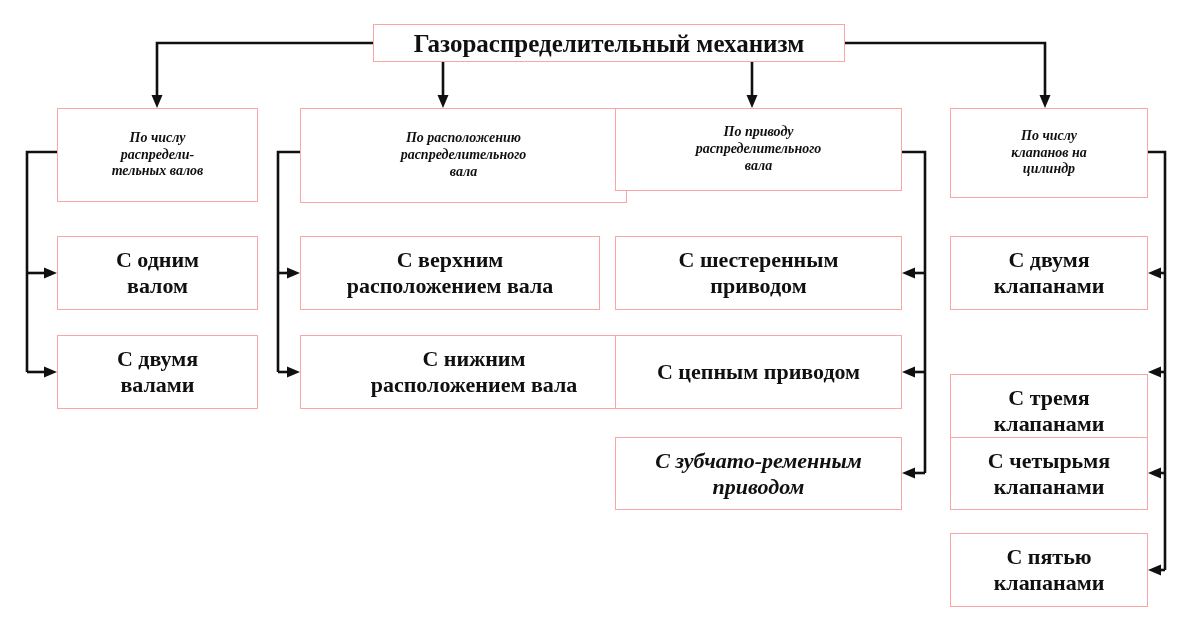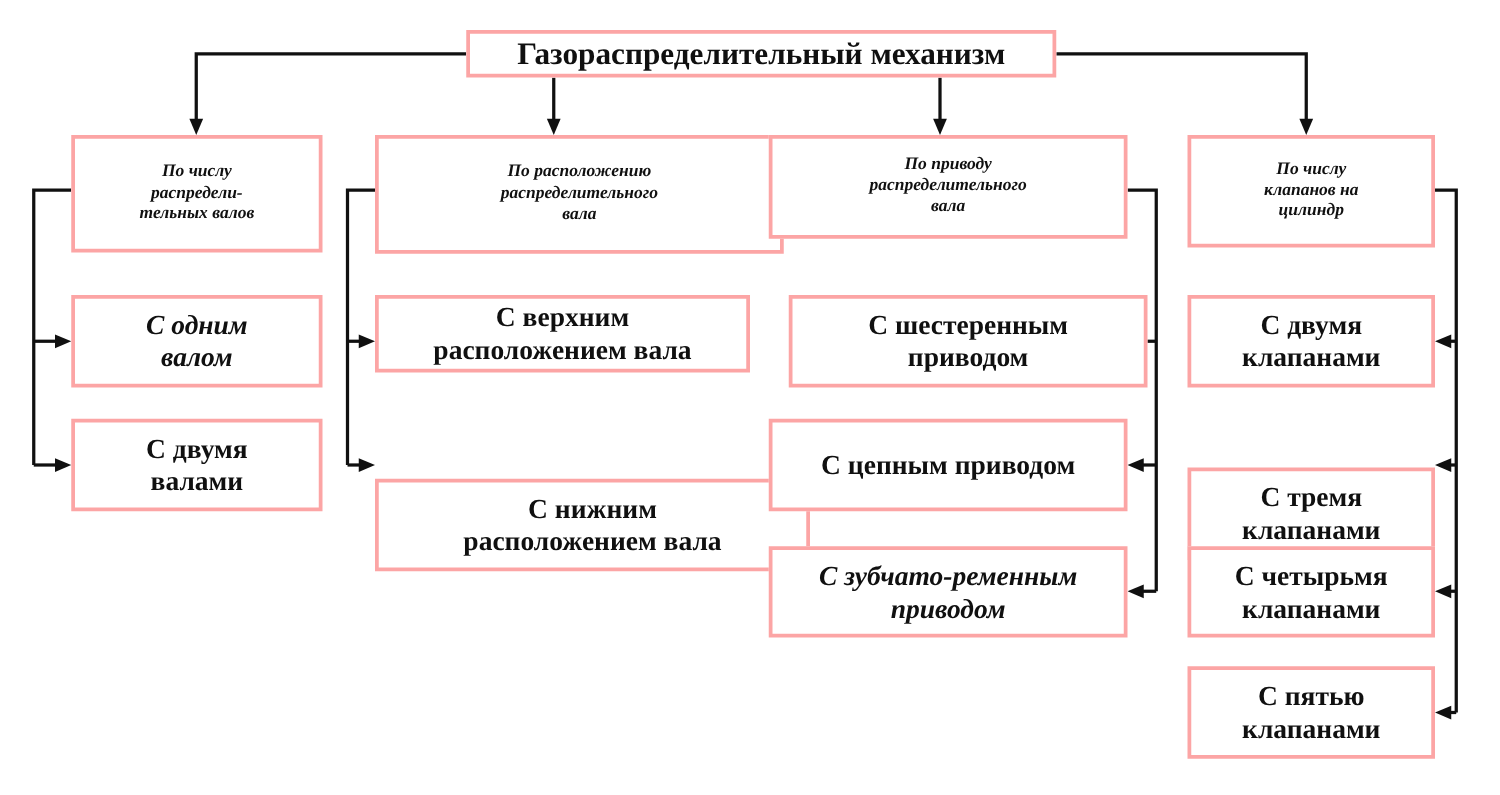--- a/index.html
+++ b/index.html
@@ -14,21 +14,21 @@
   }
   svg.wires {
     position: absolute;
     left: 0; top: 0;
     width: 1200px; height: 636px;
     pointer-events: none;
   }
   .box {
     position: absolute;
     box-sizing: border-box;
-    border: 3px solid #fca5a5;
+    border: 1px solid #fca5a5;
     background: #ffffff;
     display: flex;
     align-items: center;
     justify-content: center;
     text-align: center;
     white-space: pre-line;
     font-weight: 700;
     line-height: 1.16;
   }
   .root { font-size: 25px; }
@@ -93,31 +93,31 @@
   <div class="box cat" style="left:300px; top:108px; width:327px; height:95px;">По расположению
 распределительного
 вала</div>
   <div class="box cat" style="left:615px; top:108px; width:287px; height:83px;">По приводу
 распределительного
 вала</div>
   <div class="box cat" style="left:950px; top:108px; width:198px; height:90px;">По числу
 клапанов на
 цилиндр</div>
 
-  <div class="box leaf" style="left:57px; top:236px; width:201px; height:74px;font-style:italic;">С одним
+  <div class="box leaf" style="left:57px; top:236px; width:201px; height:74px;">С одним
 валом</div>
   <div class="box leaf" style="left:57px; top:335px; width:201px; height:74px;">С двумя
 валами</div>
 
-  <div class="box leaf" style="left:300px; top:236px; width:300px; height:62px;">С верхним
+  <div class="box leaf" style="left:300px; top:236px; width:300px; height:74px;">С верхним
 расположением вала</div>
-  <div class="box leaf" style="left:300px; top:335px; width:348px; height:74px;margin-top:48px;">С нижним
+  <div class="box leaf" style="left:300px; top:335px; width:348px; height:74px;">С нижним
 расположением вала</div>
 
-  <div class="box leaf" style="left:615px; top:236px; width:287px; height:74px;margin-left:16px;">С шестеренным
+  <div class="box leaf" style="left:615px; top:236px; width:287px; height:74px;">С шестеренным
 приводом</div>
   <div class="box leaf" style="left:615px; top:335px; width:287px; height:74px;">С цепным приводом</div>
   <div class="box leaf" style="left:615px; top:437px; width:287px; height:73px;font-style:italic;">С зубчато-ременным
 приводом</div>
 
   <div class="box leaf" style="left:950px; top:236px; width:198px; height:74px;">С двумя
 клапанами</div>
   <div class="box leaf" style="left:950px; top:335px; width:198px; height:74px;margin-top:39px;">С тремя
 клапанами</div>
   <div class="box leaf" style="left:950px; top:437px; width:198px; height:73px;">С четырьмя

